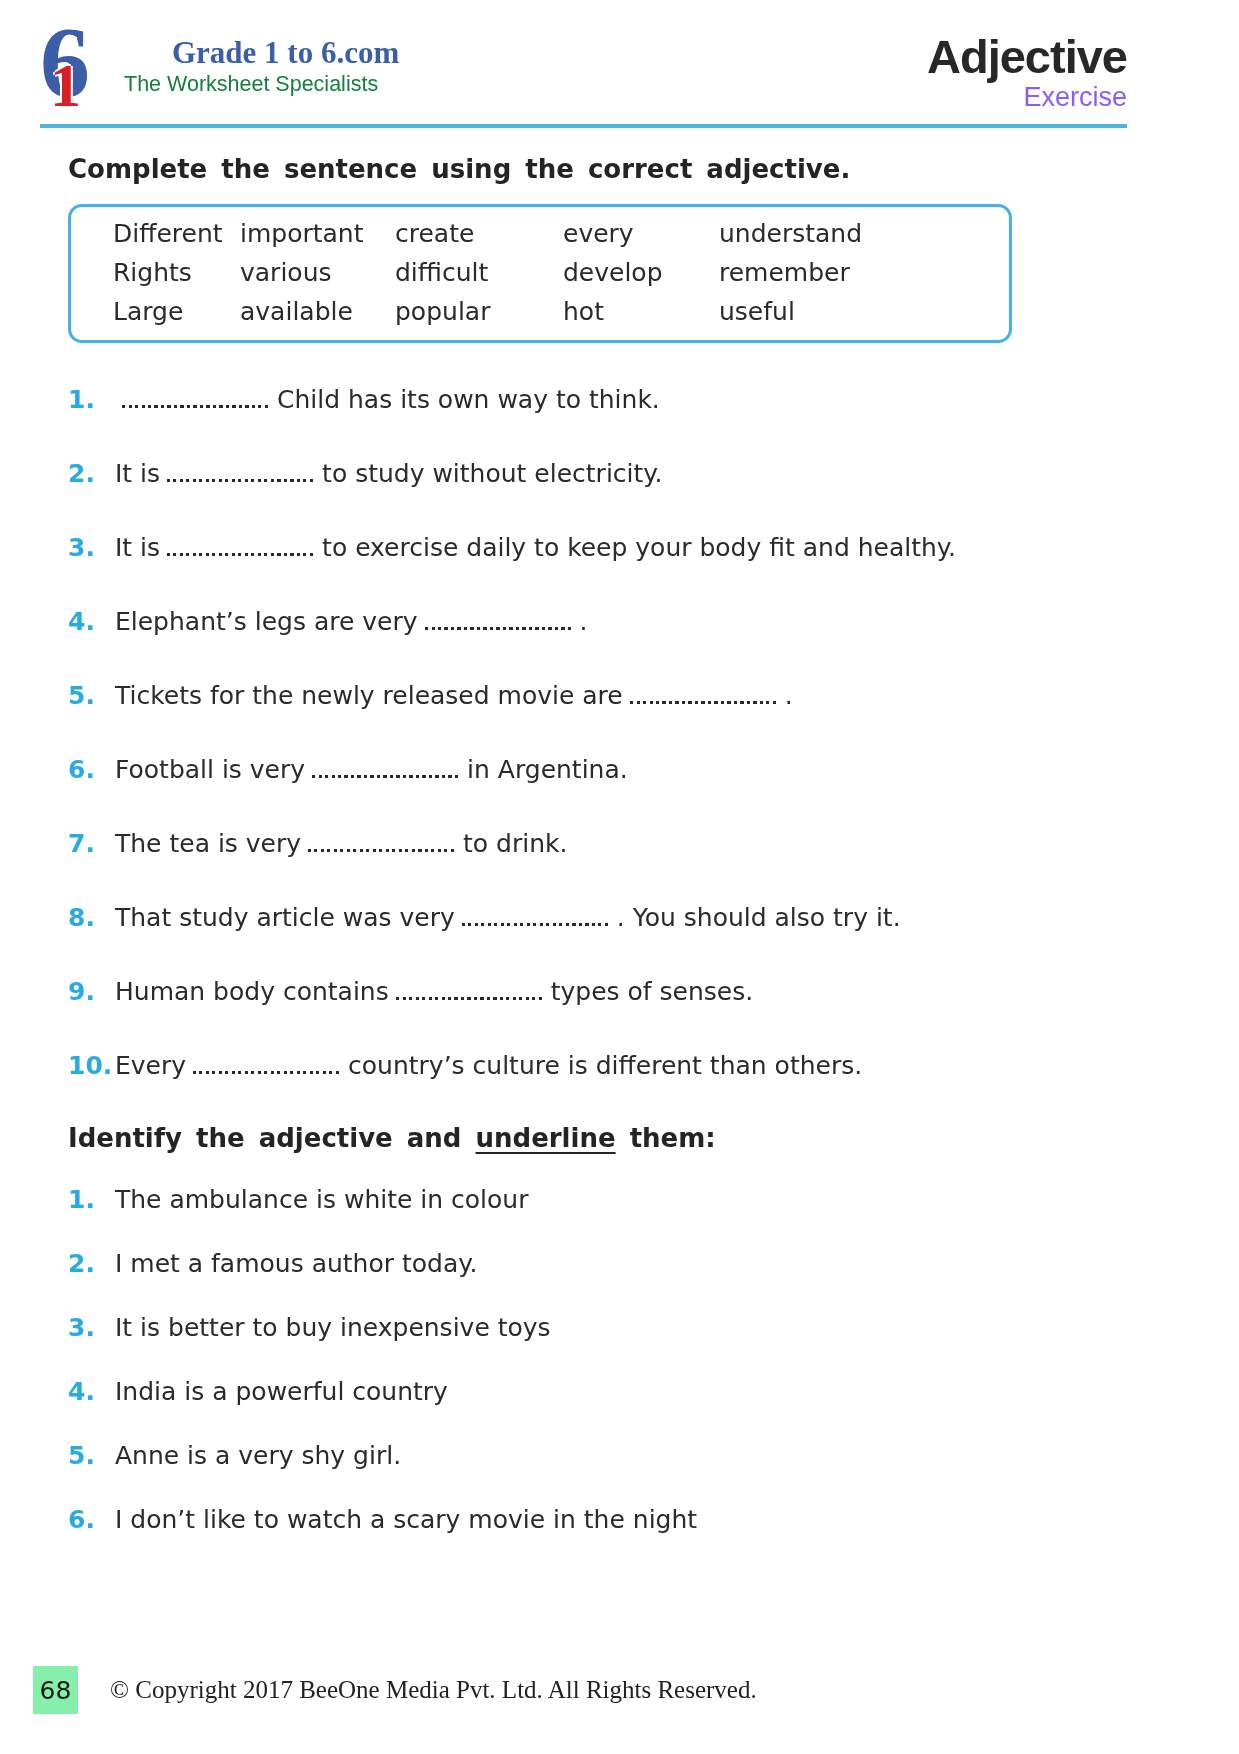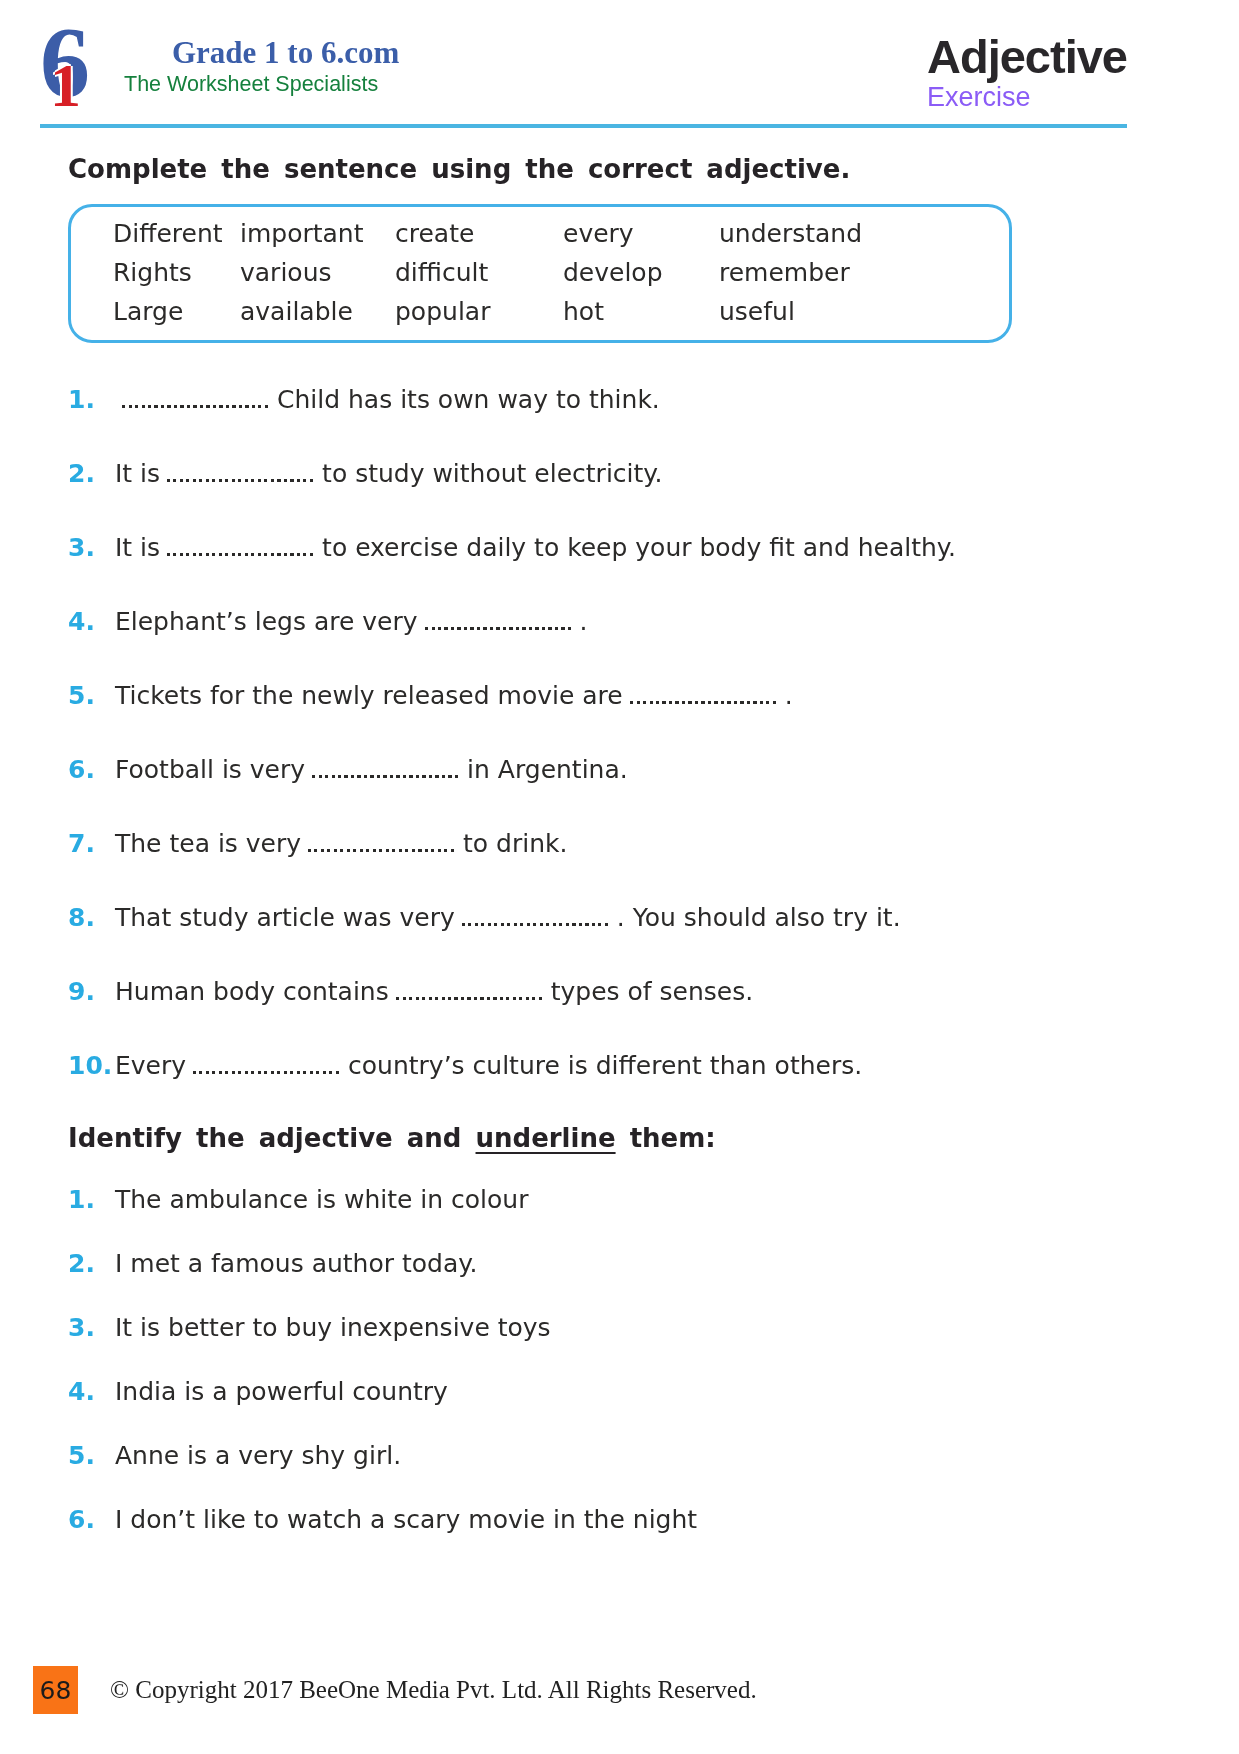--- a/index.html
+++ b/index.html
@@ -52,21 +52,21 @@
     color: #3b5ea9;
     line-height: 34px;
     margin-left: 48px;
   }
   .brand-tagline {
     font-family: "Liberation Sans", sans-serif;
     font-size: 21.5px;
     color: #15803d;
     line-height: 28px;
   }
-  .doc-title-block { padding-top: 6px; }
+  .doc-title-block { text-align: right; padding-top: 6px; }
   .doc-title {
     font-family: "Liberation Sans", sans-serif;
     font-weight: bold;
     font-size: 47px;
     letter-spacing: -1px;
     color: #29272a;
     line-height: 50px;
   }
   .doc-subtitle {
     font-family: "Liberation Sans", sans-serif;
@@ -83,21 +83,21 @@
     word-spacing: 5px;
     color: #262326;
   }
   .exercise-heading .u { text-decoration: underline; text-decoration-thickness: 2px; text-underline-offset: 5px; }
 
   
   .word-bank {
     margin: 20px 0 0 68px;
     width: 944px;
     border: 3px solid #45b1e8;
-    border-radius: 24px;
+    border-radius: 14px;
     padding: 12px 10px 14px 42px;
   }
   .word-bank-grid {
     display: grid;
     grid-template-columns: 127px 155px 168px 156px 1fr;
     row-gap: 10px;
     font-size: 25px;
     color: #2b2a29;
   }
 
@@ -137,21 +137,21 @@
 
   
   .footer {
     position: absolute;
     left: 33px; top: 1666px;
     display: flex;
     align-items: center;
   }
   .page-number-box {
     width: 45px; height: 48px;
-    background: #f97316;
+    background: #86efac;
     color: #1b1b1b;
     font-size: 25px;
     display: flex; align-items: center; justify-content: center;
   }
   .copyright {
     margin-left: 32px;
     font-family: "Liberation Serif", serif;
     font-size: 25px;
     color: #222222;
   }

